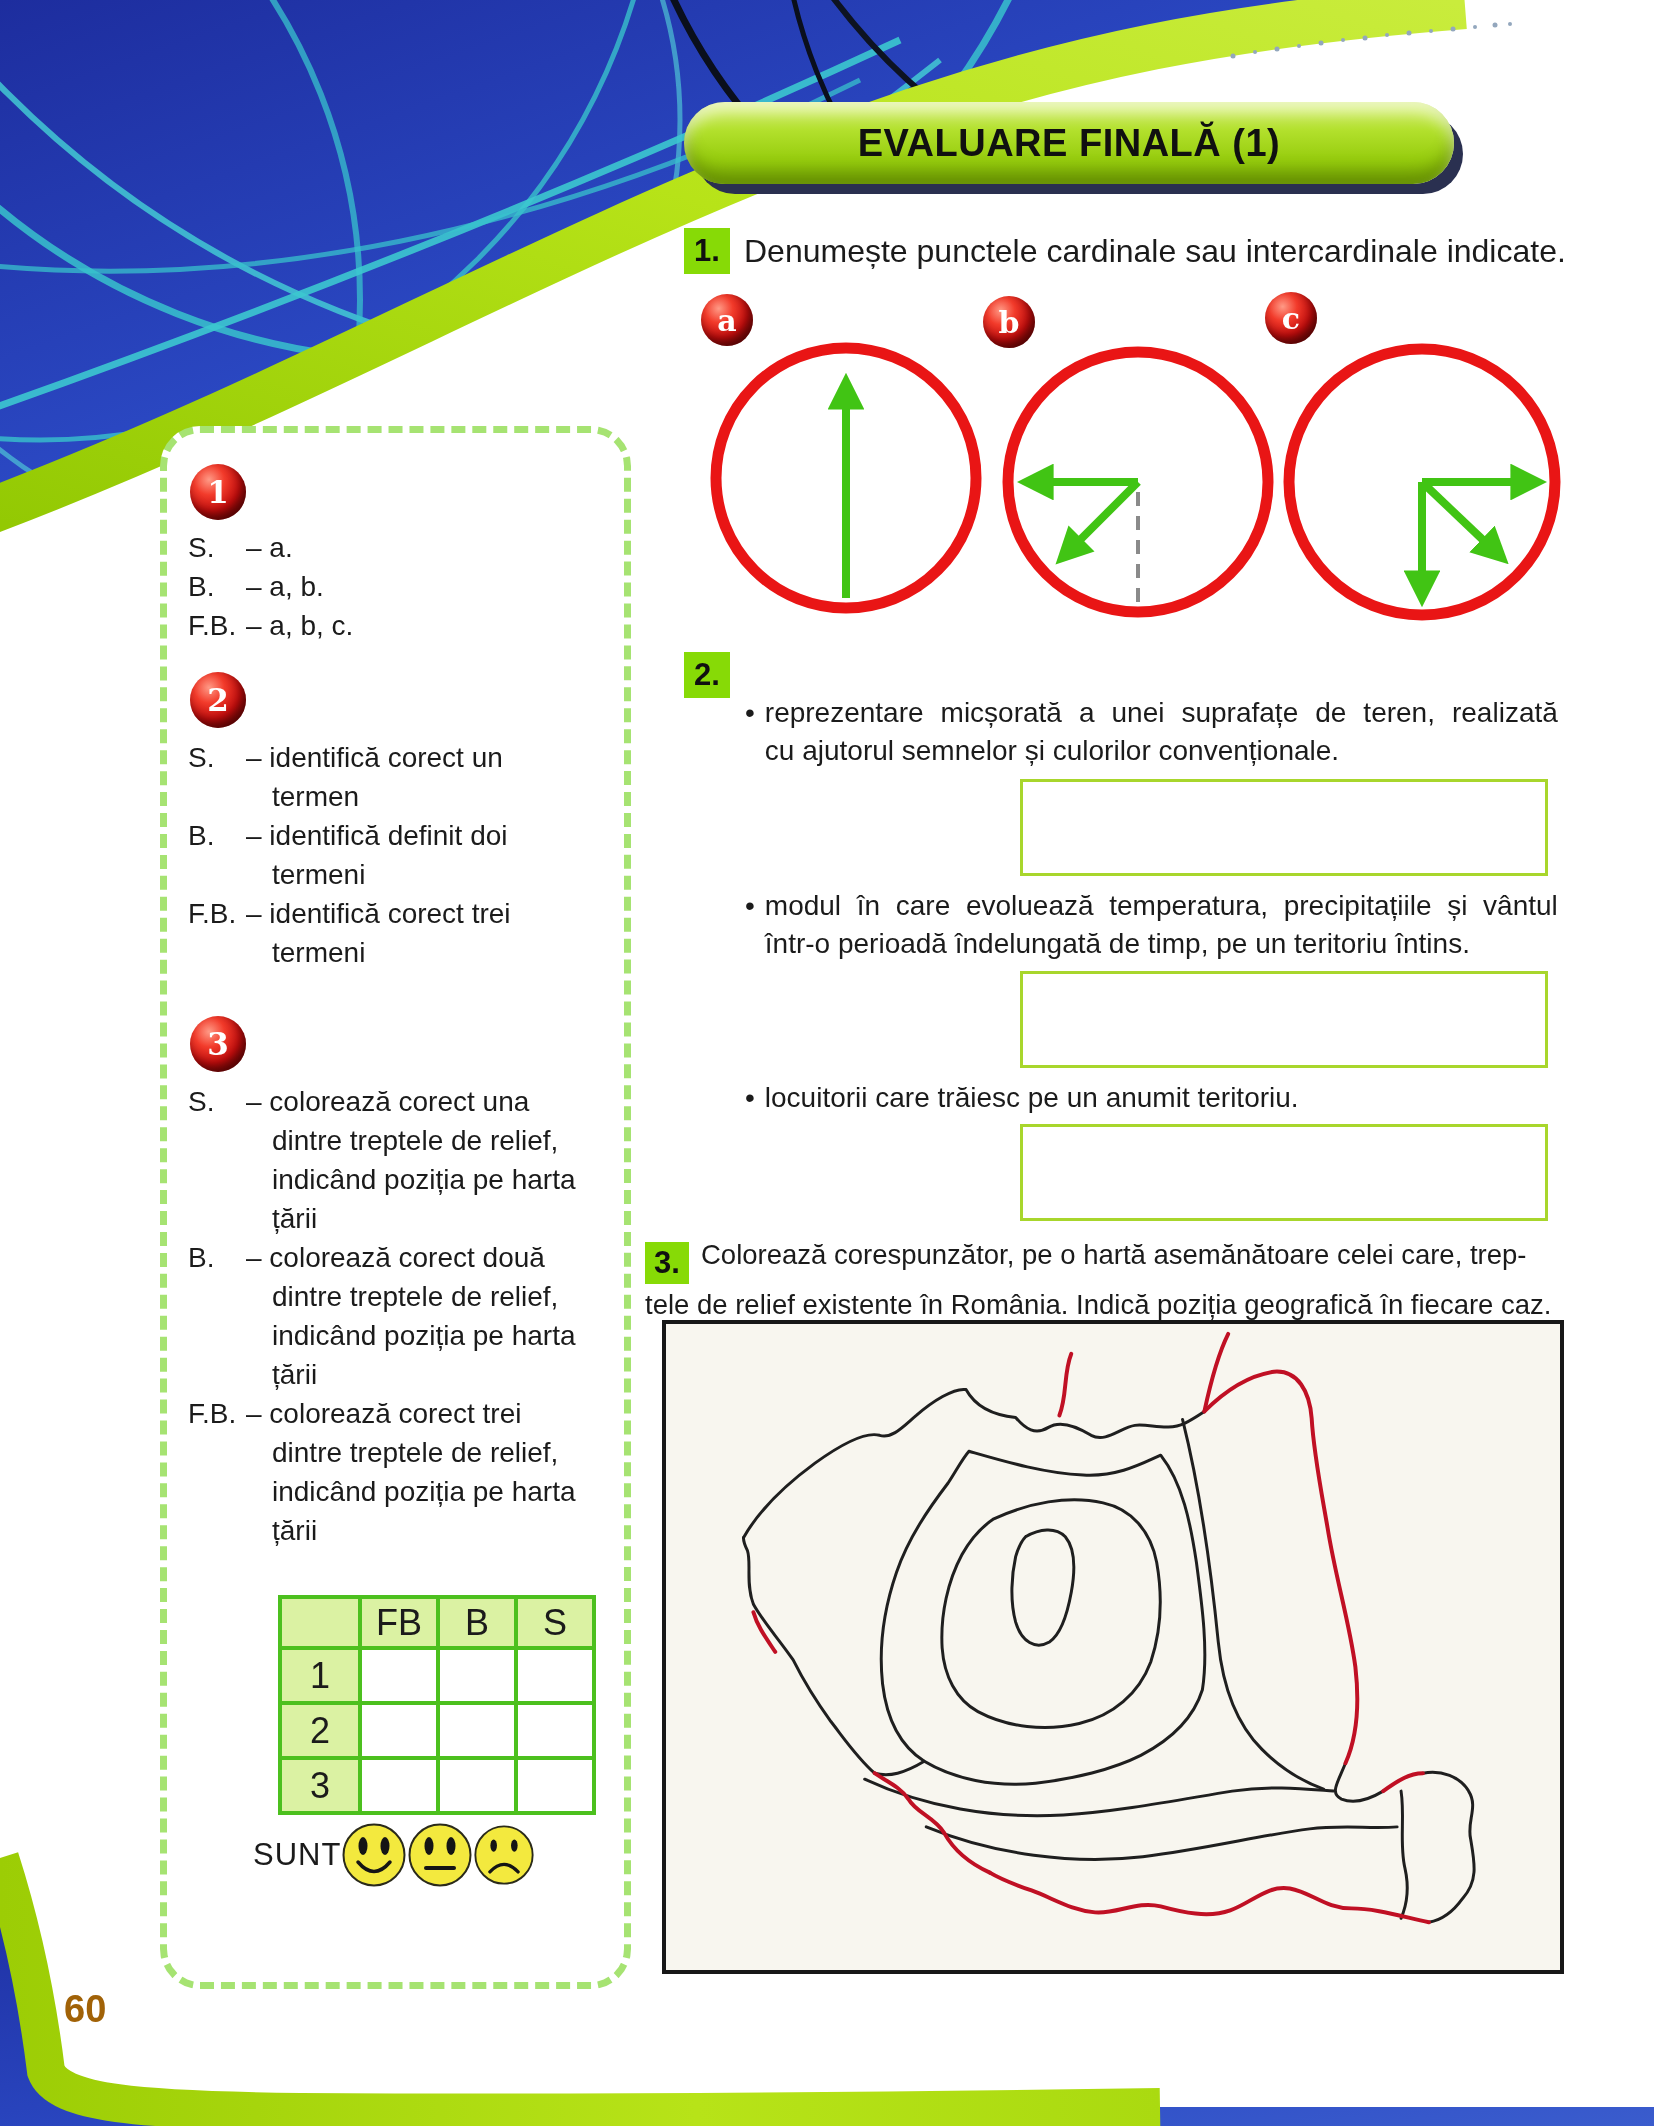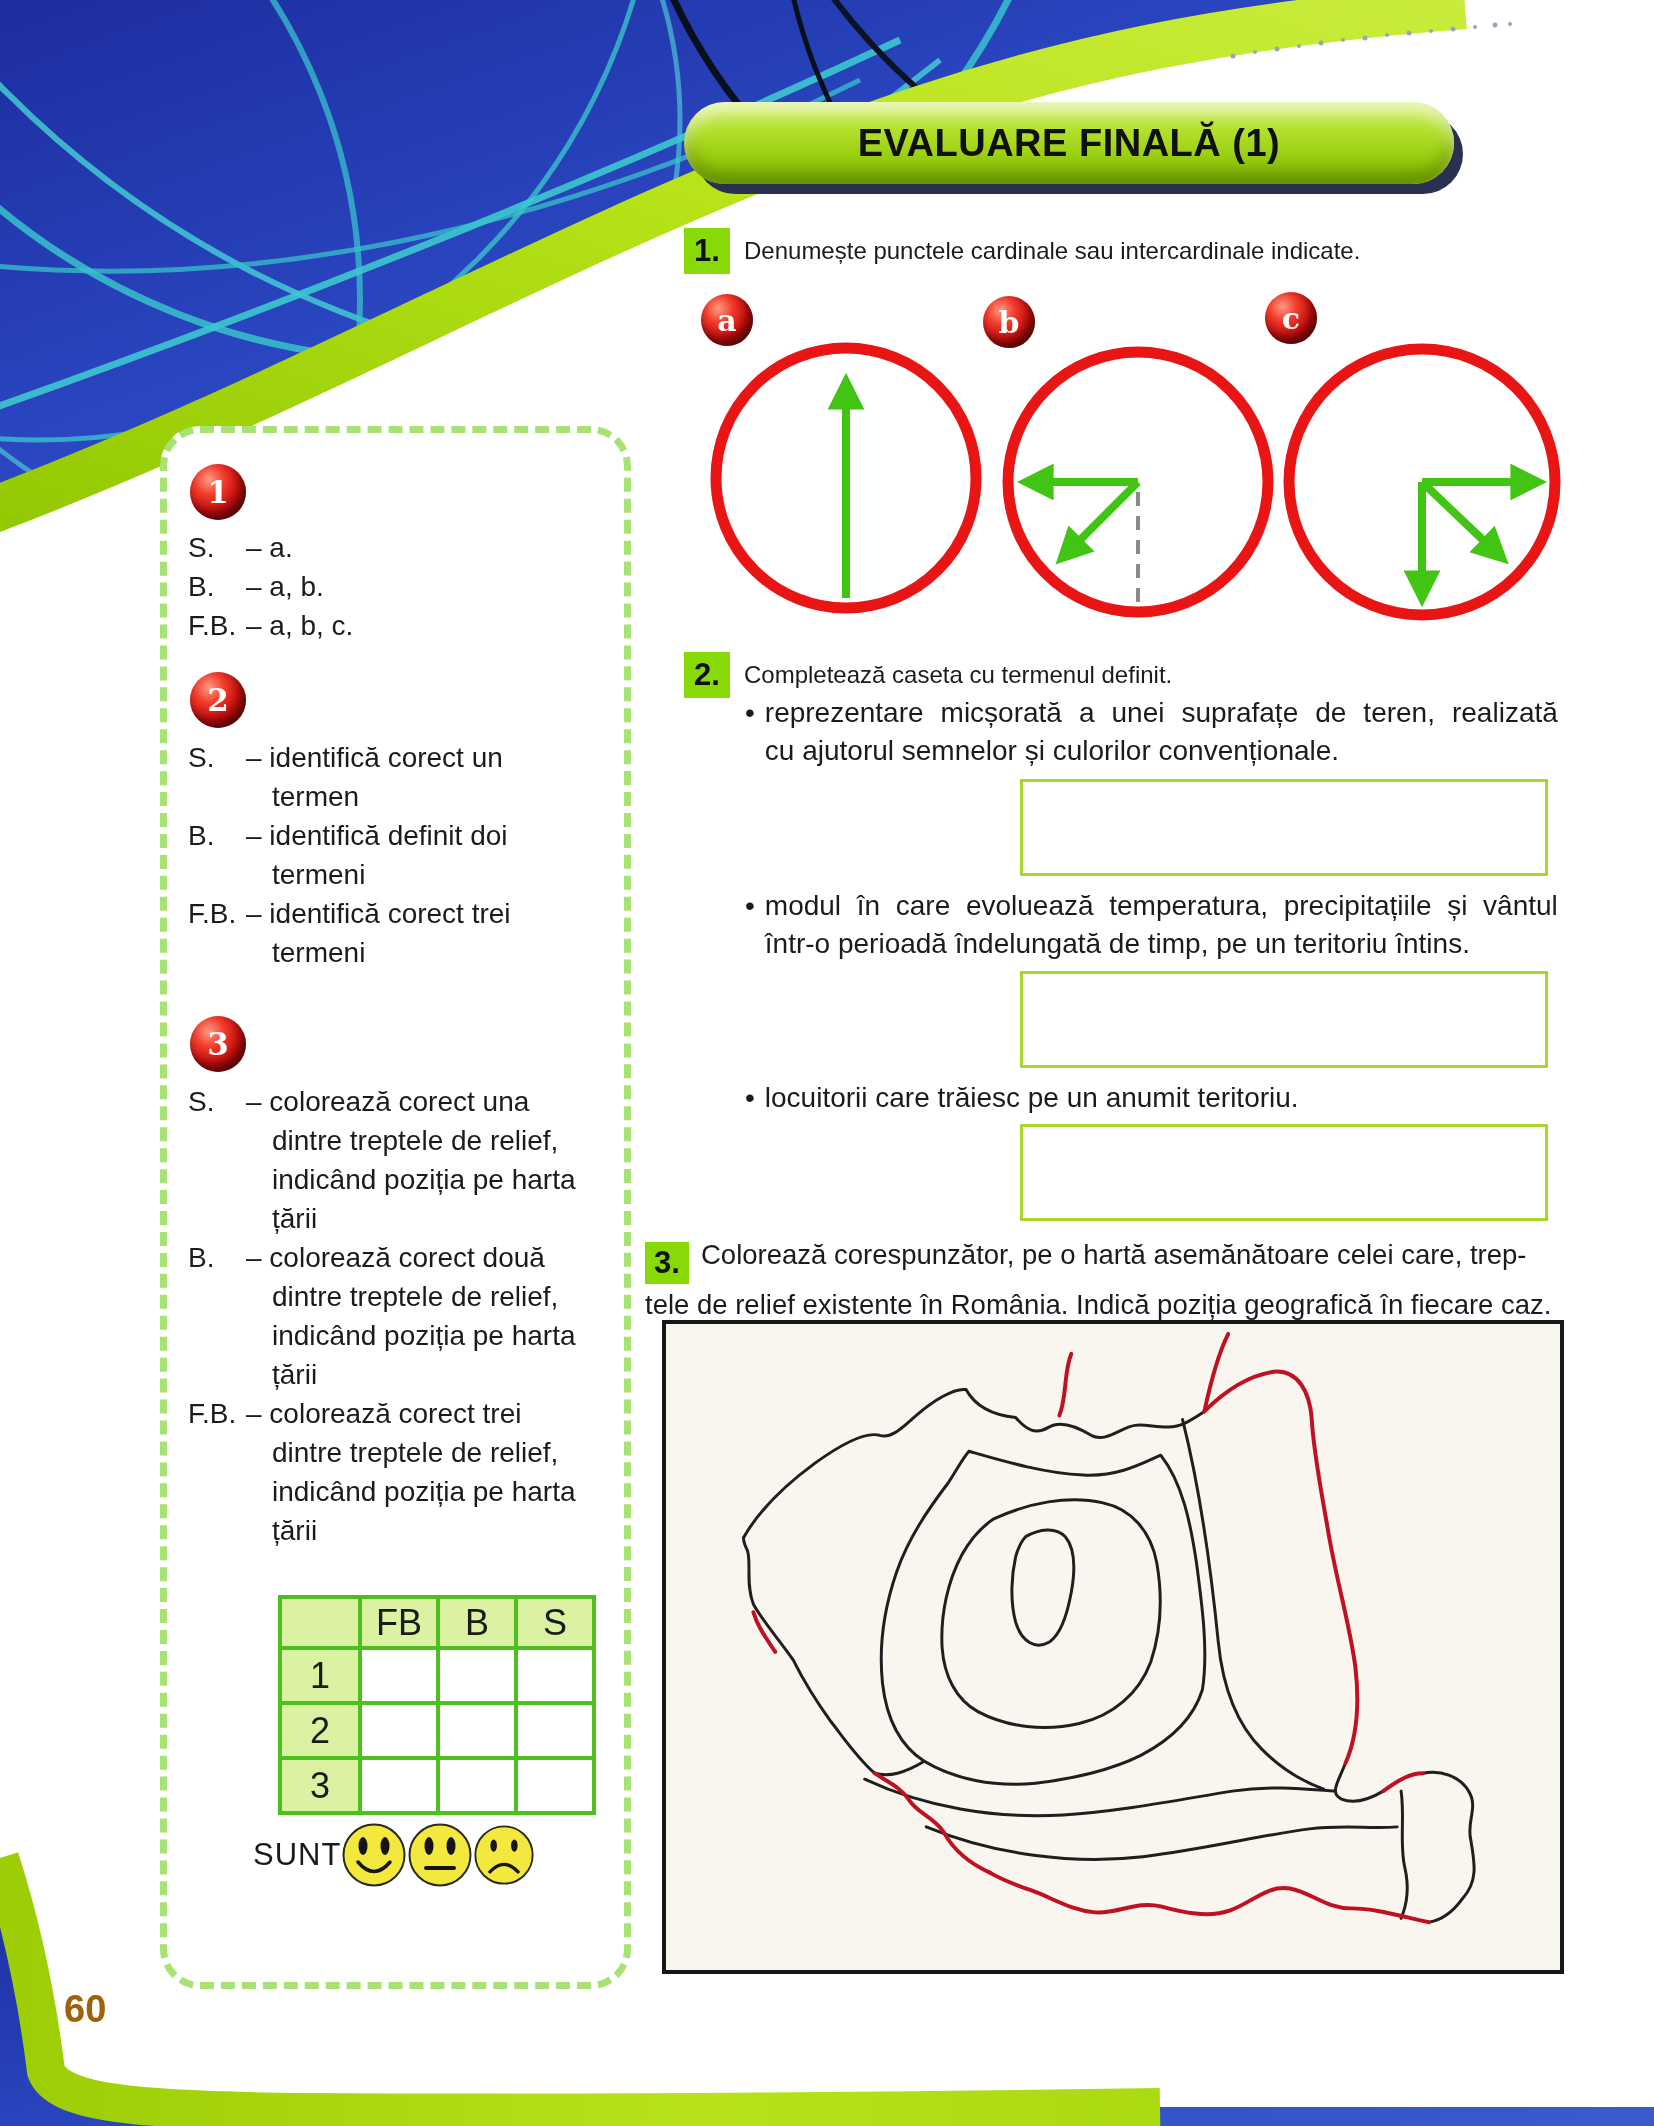--- a/index.html
+++ b/index.html
@@ -9,21 +9,21 @@
   
   .banner{left:684px;top:102px;width:770px;height:82px;border-radius:44px;
     background:linear-gradient(180deg,#d8f078 0%,#b2e02c 35%,#97cd0e 70%,#7db203 100%);
     box-shadow:10px 11px 0 -1px #2a3050, inset 0 10px 14px rgba(255,255,255,.55), inset 0 -12px 16px rgba(70,100,0,.45);
     display:flex;align-items:center;justify-content:center;}
   .banner-title{font-size:38px;font-weight:bold;color:#101010;letter-spacing:.5px;}
   
   .qbadge{width:46px;height:46px;background:#87da06;color:#101010;font-weight:bold;
     font-size:31px;display:inline-flex;align-items:center;justify-content:center;}
   .qrow{display:flex;gap:14px;align-items:flex-start;}
-  .qtext{font-size:24px;line-height:46px;}
+  .qtext{font-size:32px;line-height:46px;}
   .bullet{display:flex;gap:10px;width:824px;}
   .dot{font-size:28px;line-height:38px;}
   .blines{width:793px;font-size:28px;line-height:38px;}
   .bline.j{text-align:justify;text-align-last:justify;}
   .ansbox{width:522px;height:91px;background:#fff;border:3px solid #a8d62c;}
   .q3wrap{width:934px;font-size:27.5px;line-height:42px;}
   .q3wrap .qbadge{width:44px;height:42px;margin-right:12px;vertical-align:-9px;}
   
   .rball{border-radius:50%;color:#fff;display:flex;align-items:center;justify-content:center;
     font-family:"DejaVu Serif",serif;font-weight:bold;
@@ -152,21 +152,20 @@
     <line x1="448" y1="152" x2="372" y2="228" marker-end="url(#ah)"></line>
     <line x1="732" y1="152" x2="848" y2="152" marker-end="url(#ah)"></line>
     <line x1="732" y1="152" x2="812" y2="228" marker-end="url(#ah)"></line>
     <line x1="732" y1="152" x2="732" y2="268" marker-end="url(#ah)"></line>
   </g>
   <line x1="448" y1="162" x2="448" y2="274" stroke="#8a8a8a" stroke-width="4" stroke-dasharray="14 10"></line>
 </svg>
 
 <div class="abs qrow" style="left:684px;top:652px;">
   <span class="qbadge">2.</span>
-  <span class="qtext">Completează caseta cu termenul definit.</span>
 </div>
 
 <div class="abs bullet" style="left:745px;top:694px;">
   <span class="dot">•</span>
   <div class="blines">
     <div class="bline j">reprezentare micșorată a unei suprafațe de teren, realizată</div>
     <div class="bline">cu ajutorul semnelor și culorilor convenționale.</div>
   </div>
 </div>
 <div class="abs ansbox" style="left:1020px;top:779px;"></div>

